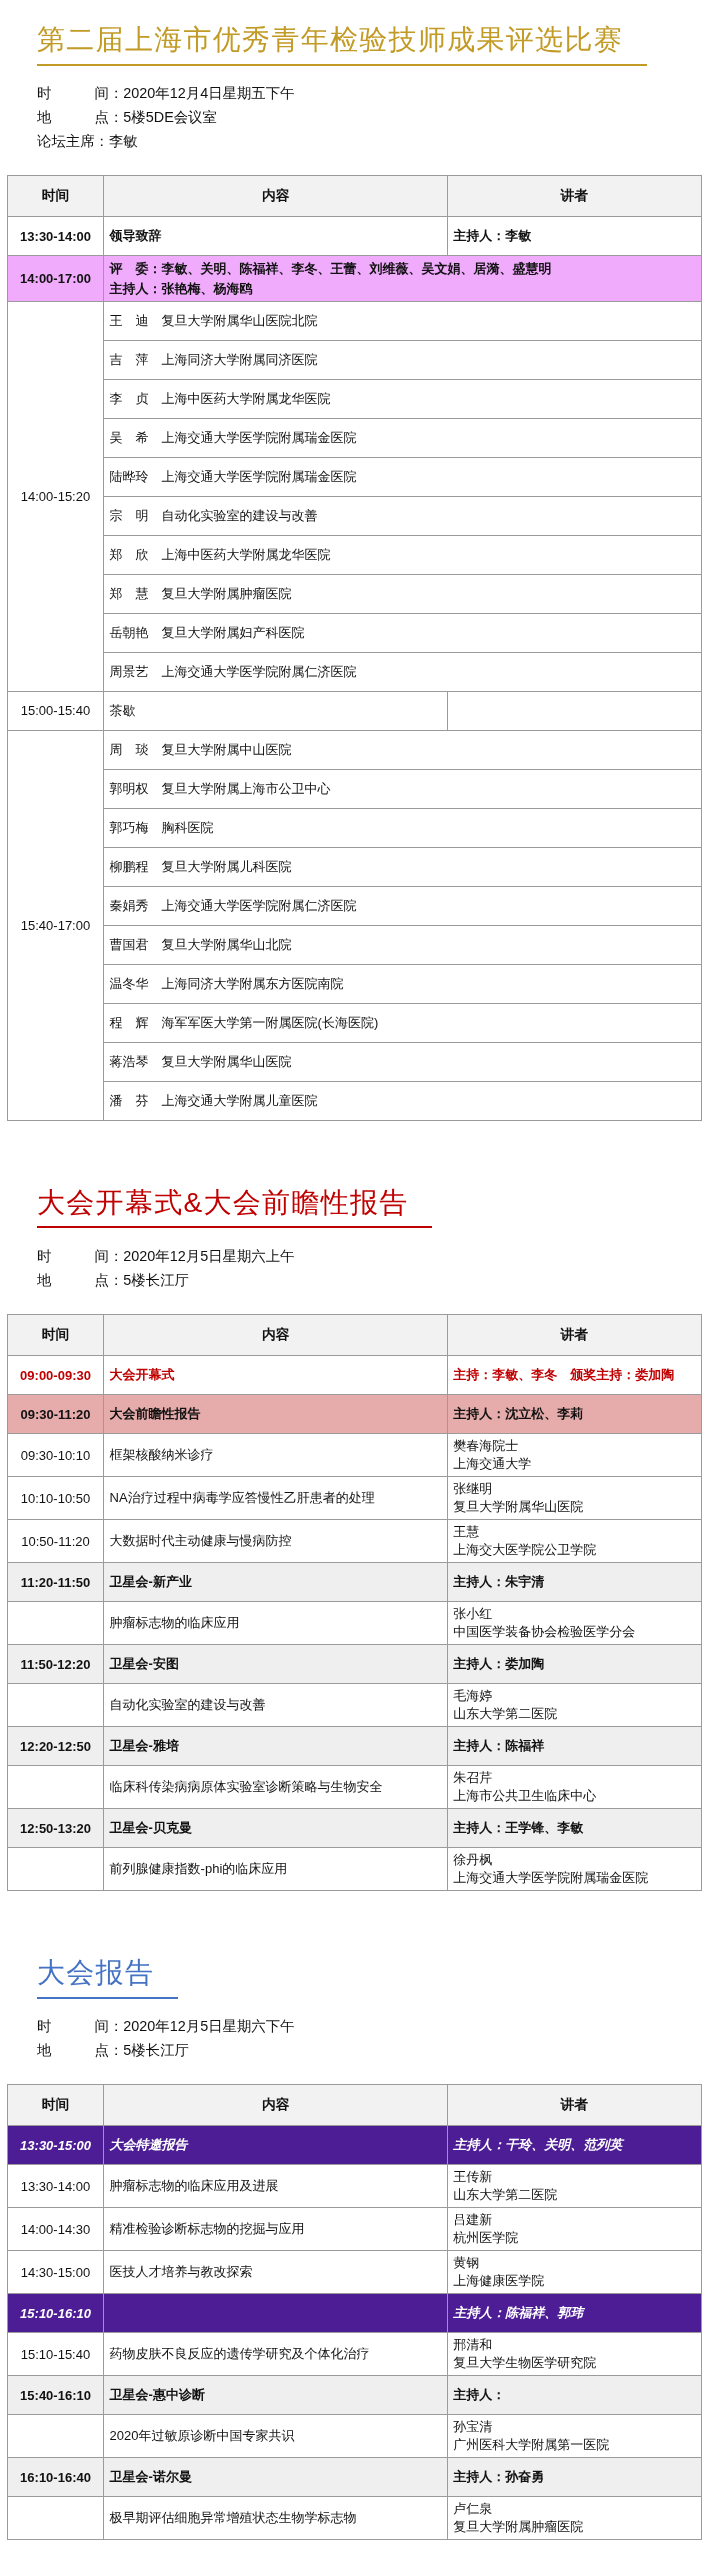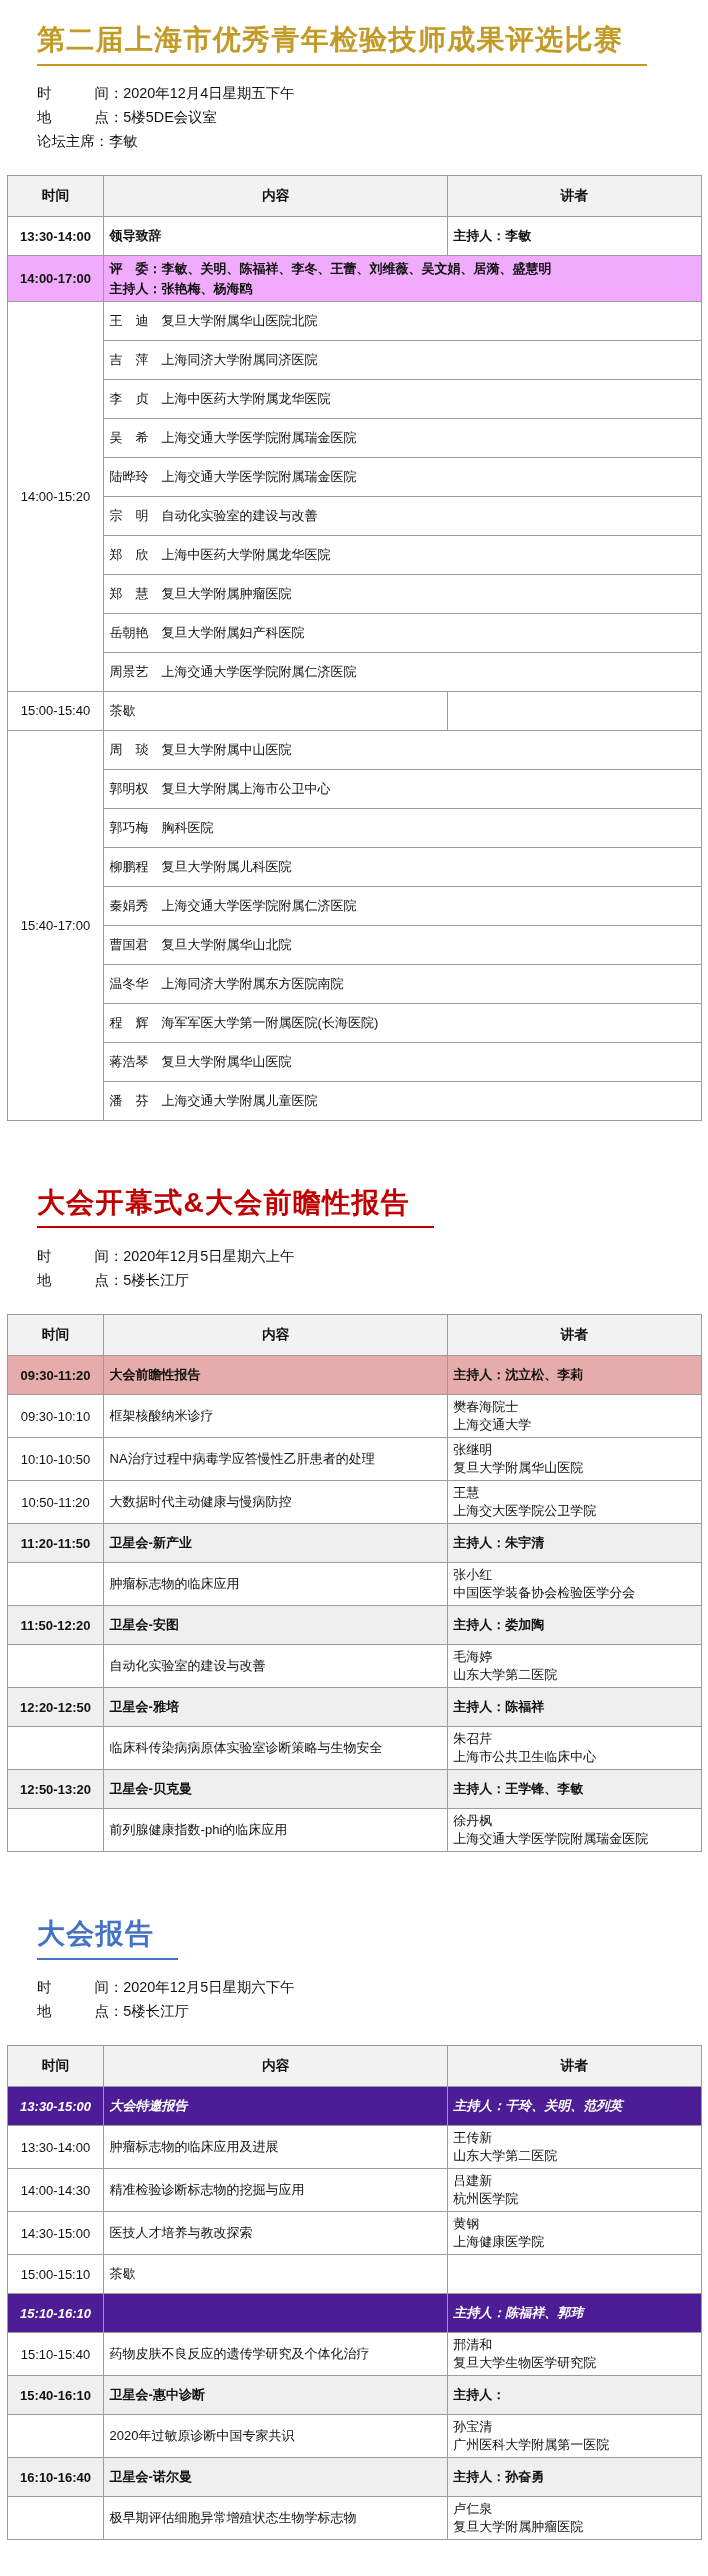--- a/index.html
+++ b/index.html
@@ -10,21 +10,21 @@
     -webkit-font-smoothing:antialiased;
   }
   .page{padding-top:22px;}
   .section{margin-bottom:0;}
   .section + .section{margin-top:64px;}
   .title-wrap{margin-left:37px;margin-right:26px;}
   .sec-title{
     display:inline-block;
     margin:0;
     font-size:28px;
-    font-weight:bold;
+    font-weight:normal;
     letter-spacing:1.3px;
     line-height:1.25;
     padding-bottom:6.6px;
     padding-right:23.6px;
     border-bottom:2.6px solid currentColor;
   }
   .meta{margin:15.7px 0 22px 37px;}
   .meta-line{
     font-size:14.4px;
     line-height:24px;
@@ -236,20 +236,29 @@
     </div>
     <table class="sched">
       <thead>
           <tr>
             <th class="col-time">时间</th>
             <th class="col-content">内容</th>
             <th class="col-speaker">讲者</th>
           </tr>
         </thead>
       <tbody>
+          <tr class="row-red">
+            <td class="cell-time">09:00-09:30</td>
+            <td class="cell-content">
+              <div>大会开幕式</div>
+            </td>
+            <td class="cell-speaker">
+              <div>主持：李敏、李冬　颁奖主持：娄加陶</div>
+            </td>
+          </tr>
           <tr class="row-pink">
             <td class="cell-time">09:30-11:20</td>
             <td class="cell-content">
               <div>大会前瞻性报告</div>
             </td>
             <td class="cell-speaker">
               <div>主持人：沈立松、李莉</div>
             </td>
           </tr>
           <tr class="row-plain">
@@ -411,29 +420,20 @@
           <tr class="row-plain">
             <td class="cell-time">14:30-15:00</td>
             <td class="cell-content">
               <div>医技人才培养与教改探索</div>
             </td>
             <td class="cell-speaker">
               <div>黄钢</div>
               <div>上海健康医学院</div>
             </td>
           </tr>
-          <tr class="row-plain">
-            <td class="cell-time">15:00-15:10</td>
-            <td class="cell-content">
-              <div>茶歇</div>
-            </td>
-            <td class="cell-speaker">
-              <div></div>
-            </td>
-          </tr>
           <tr class="row-blue">
             <td class="cell-time">15:10-16:10</td>
             <td class="cell-content">
               <div></div>
             </td>
             <td class="cell-speaker">
               <div>主持人：陈福祥、郭玮</div>
             </td>
           </tr>
           <tr class="row-plain">

